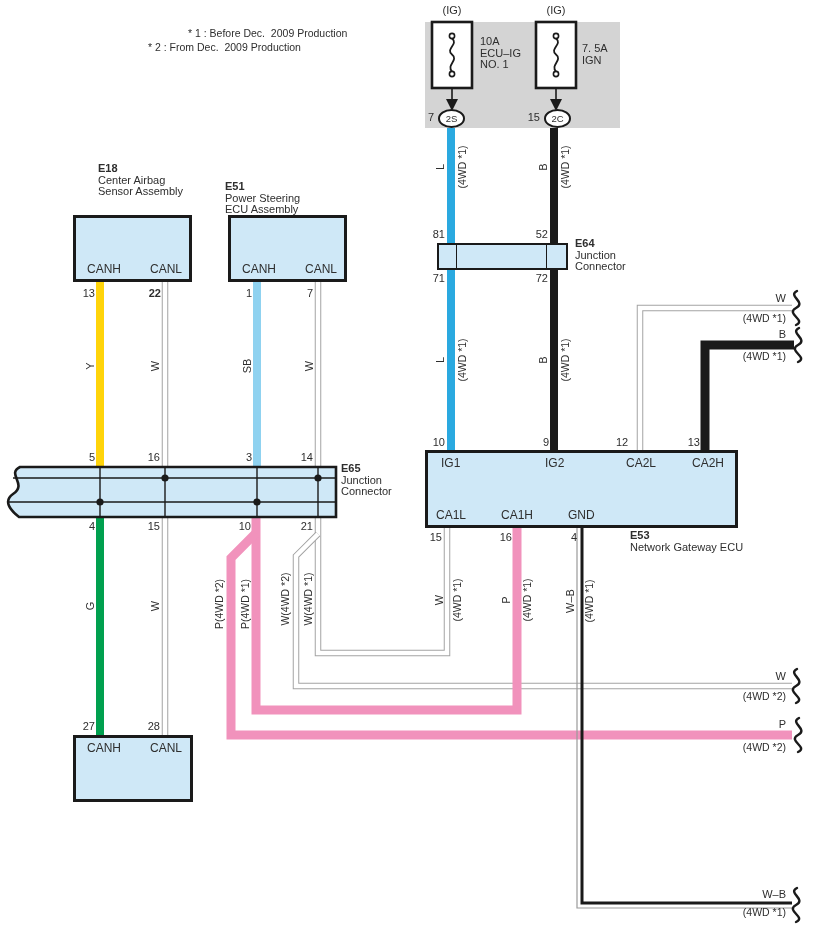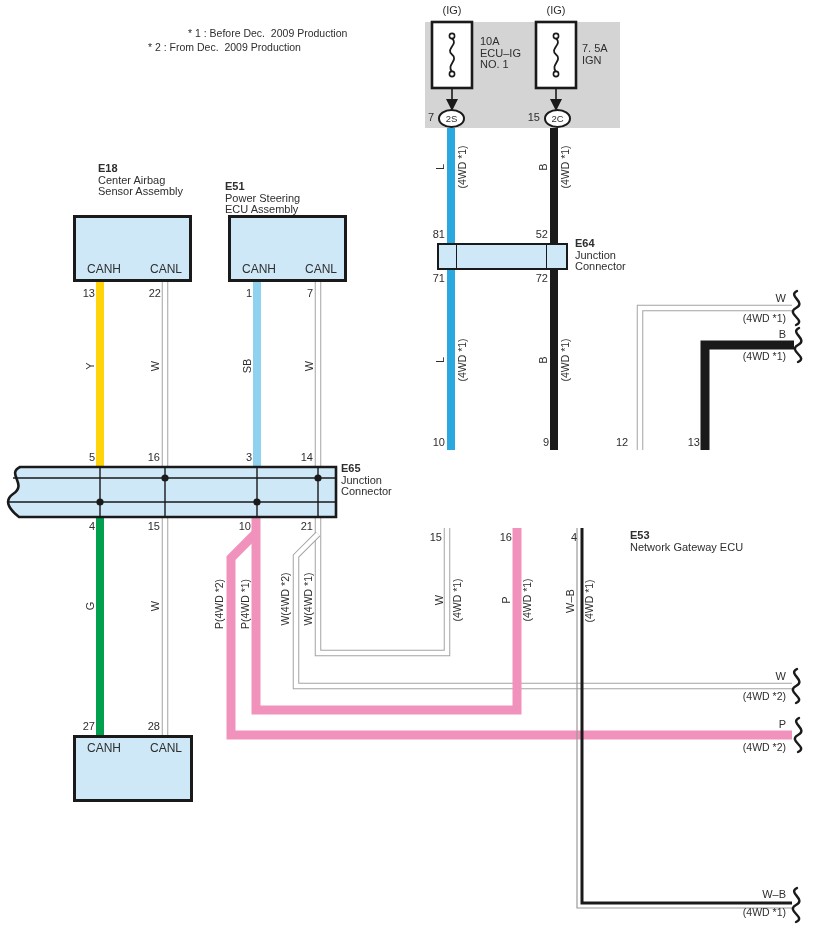--- a/index.html
+++ b/index.html
@@ -143,21 +143,21 @@
   <div class="lbl nameblk" style="left:70px;top:163px;margin-left:28px;">
     <div class="cid">E18</div>
     <div>Center Airbag</div>
     <div>Sensor Assembly</div>
   </div>
   <div class="comp" style="left:73px;top:215px;width:119px;height:67px;">
     <div class="term" style="left:11px;bottom:3px;">CANH</div>
     <div class="term" style="left:74px;bottom:3px;">CANL</div>
   </div>
   <div class="lbl pin" style="left:69px;top:288px;">13</div>
-  <div class="lbl pin" style="left:135px;top:288px;">22</div>
+  <div class="lbl pin" style="left:135px;top:288px;font-weight:bold;">22</div>
   <div class="lbl vlabel" style="left:91px;top:366px;">Y</div>
   <div class="lbl vlabel" style="left:156px;top:366px;">W</div>
 
   <div class="lbl nameblk" style="left:225px;top:181px;">
     <div class="cid">E51</div>
     <div>Power Steering</div>
     <div>ECU Assembly</div>
   </div>
   <div class="comp" style="left:228px;top:215px;width:119px;height:67px;">
     <div class="term" style="left:11px;bottom:3px;">CANH</div>
@@ -203,20 +203,29 @@
   <div class="lbl nameblk" style="left:341px;top:463px;">
     <div class="cid">E65</div>
     <div>Junction</div>
     <div>Connector</div>
   </div>
 
   <div class="lbl pin" style="left:419px;top:437px;">10</div>
   <div class="lbl pin" style="left:523px;top:437px;">9</div>
   <div class="lbl pin" style="left:609px;top:437px;text-align:center;">12</div>
   <div class="lbl pin" style="left:674px;top:437px;">13</div>
+  <div class="comp" style="left:425px;top:450px;width:313px;height:78px;">
+    <div class="term" style="left:13px;top:3px;">IG1</div>
+    <div class="term" style="left:117px;top:3px;">IG2</div>
+    <div class="term" style="left:198px;top:3px;">CA2L</div>
+    <div class="term" style="left:264px;top:3px;">CA2H</div>
+    <div class="term" style="left:8px;bottom:3px;">CA1L</div>
+    <div class="term" style="left:73px;bottom:3px;">CA1H</div>
+    <div class="term" style="left:140px;bottom:3px;">GND</div>
+  </div>
   <div class="lbl pin" style="left:416px;top:532px;">15</div>
   <div class="lbl pin" style="left:486px;top:532px;">16</div>
   <div class="lbl pin" style="left:551px;top:532px;">4</div>
   <div class="lbl nameblk" style="left:630px;top:530px;">
     <div class="cid">E53</div>
     <div>Network Gateway ECU</div>
   </div>
 
   <div class="lbl vlabel" style="left:91px;top:606px;">G</div>
   <div class="lbl vlabel" style="left:156px;top:606px;">W</div>

